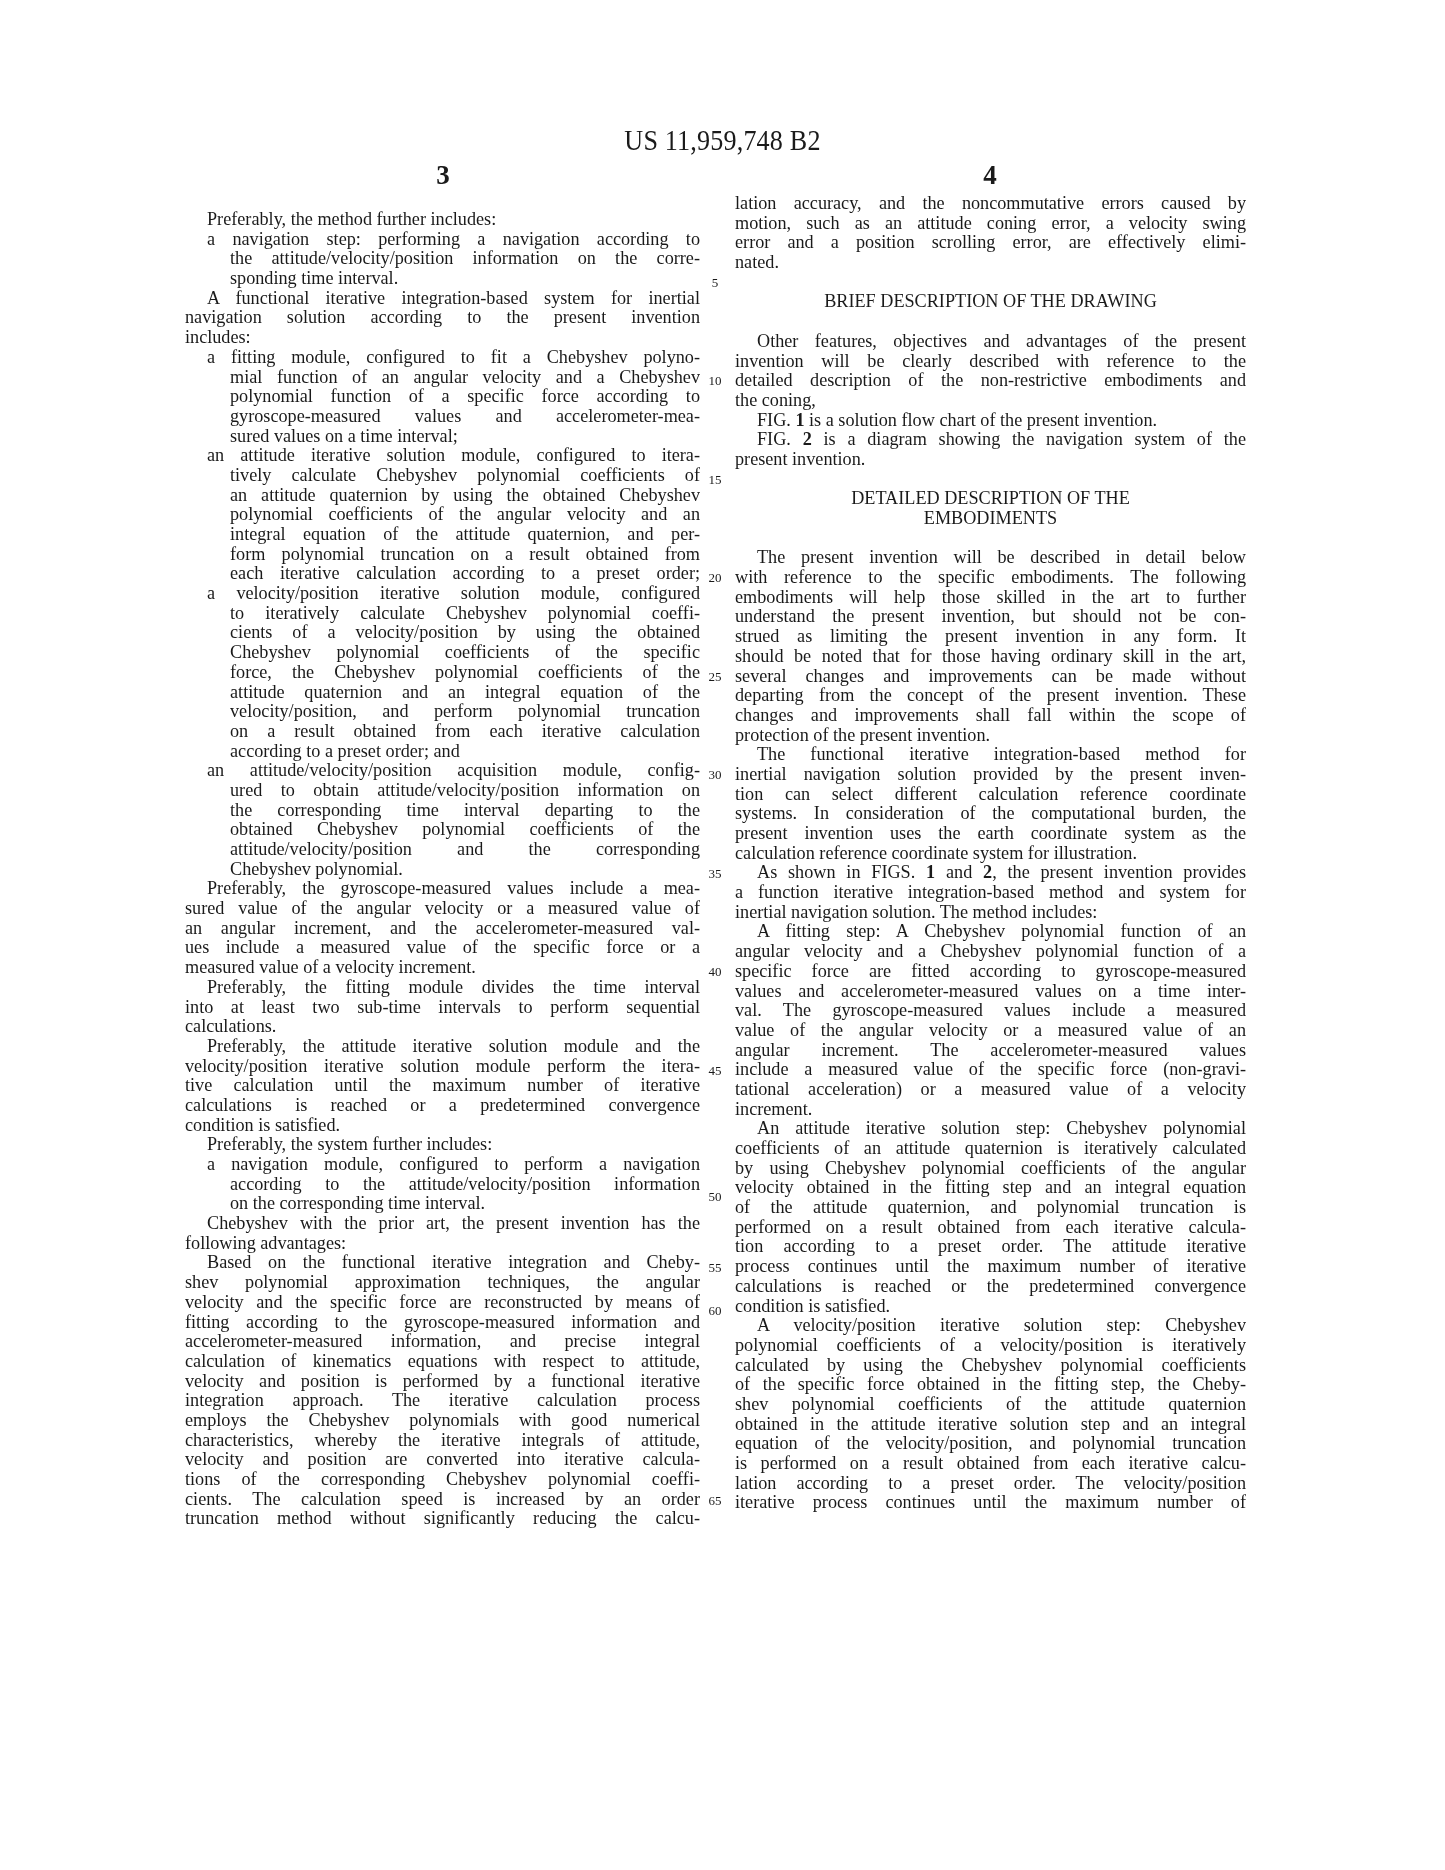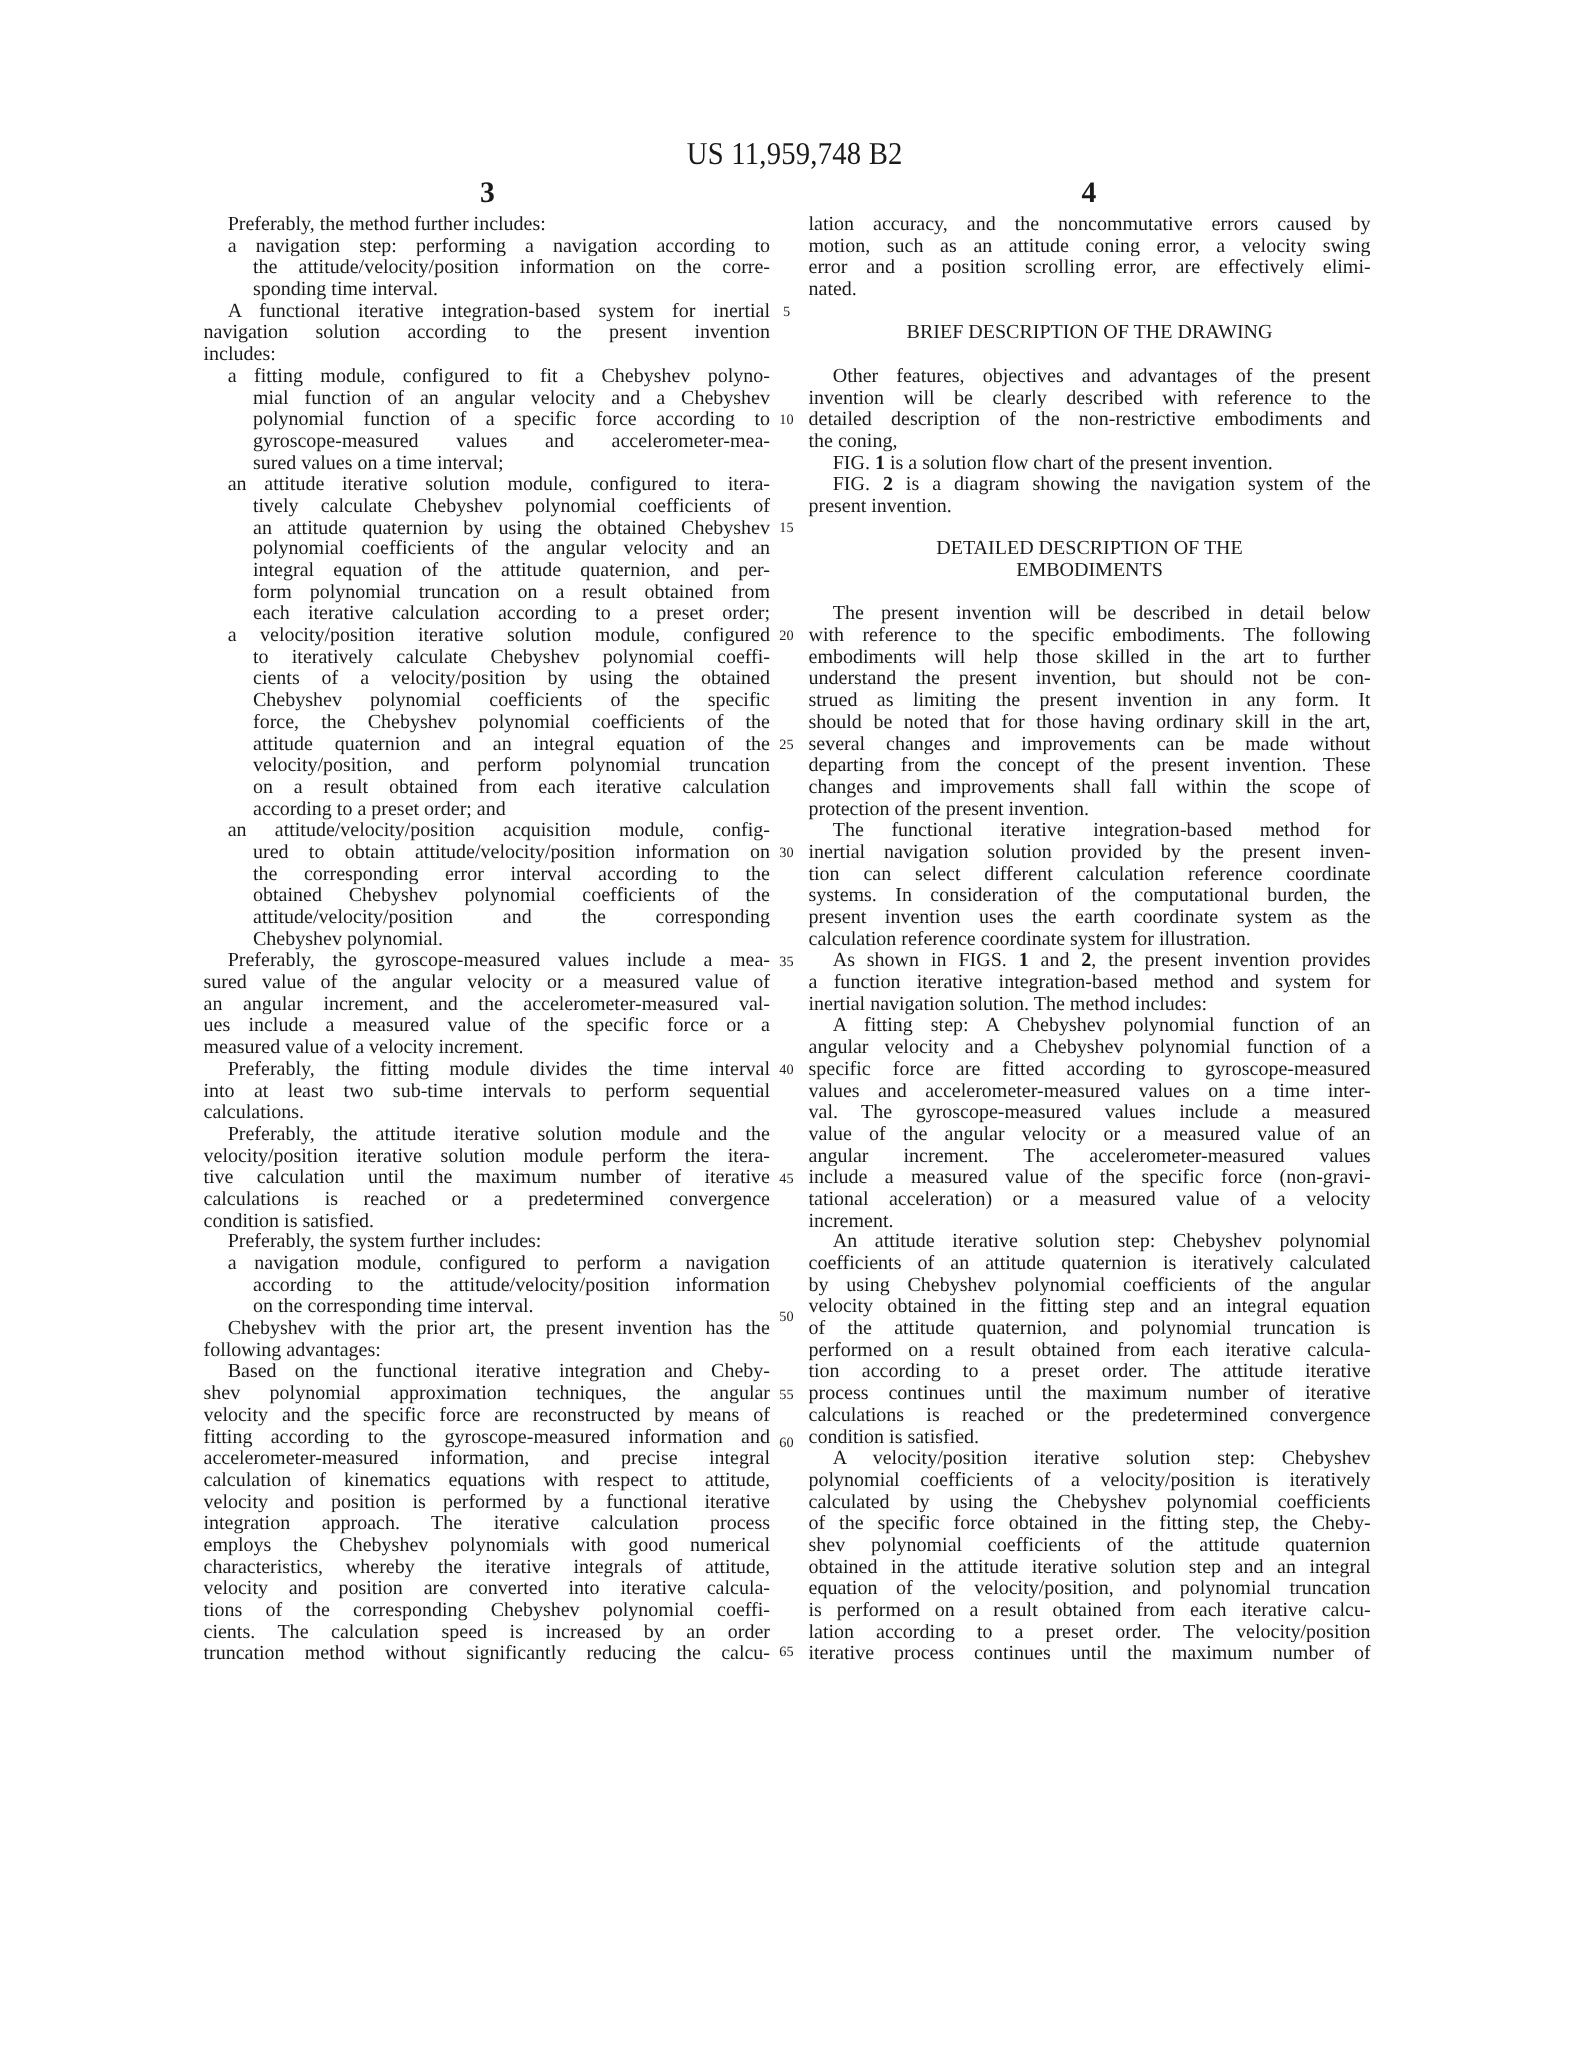--- a/index.html
+++ b/index.html
@@ -4,21 +4,21 @@
 <style>
   html, body { margin: 0; padding: 0; background: #ffffff; }
   body { width: 1445px; height: 1870px; position: relative; overflow: hidden;
          font-family: "Liberation Serif", "DejaVu Serif", serif; color: #1a1a1a; }
   .patent-number { position: absolute; top: 124px; left: 0; width: 1445px; text-align: center;
          font-size: 29px; letter-spacing: 0.2px; transform: scaleX(0.9); }
   .col-number { position: absolute; top: 160px; font-size: 27px; font-weight: bold; width: 60px; text-align: center; }
   .col-number.left { left: 413px; }
   .col-number.right { left: 960px; }
   .column { position: absolute; top: 194px; }
-  .column.left { left: 185px; width: 515px; }
+  .column.left { left: 185px; width: 515px; margin-top: 16px; }
   .column.right { left: 735px; width: 511px; }
   .line { height: 19.7px; line-height: 19.7px; font-size: 18.2px; white-space: nowrap; overflow: visible; }
   .line.j { text-align: justify; text-align-last: justify; white-space: normal; overflow: hidden; }
   .line.i1 { padding-left: 22px; }
   .line.i2 { padding-left: 45px; }
   .line.c { text-align: center; }
   .line.blank { }
   .line b { font-weight: bold; }
   .line-numbers { position: absolute; left: 700px; top: 194px; width: 30px; }
   .ln { position: absolute; left: 0; width: 30px; text-align: center; font-size: 13px; line-height: 19.7px; height: 19.7px; }
@@ -54,21 +54,21 @@
     <div class="line i2 j">to iteratively calculate Chebyshev polynomial coeffi-</div>
     <div class="line i2 j">cients of a velocity/position by using the obtained</div>
     <div class="line i2 j">Chebyshev polynomial coefficients of the specific</div>
     <div class="line i2 j">force, the Chebyshev polynomial coefficients of the</div>
     <div class="line i2 j">attitude quaternion and an integral equation of the</div>
     <div class="line i2 j">velocity/position, and perform polynomial truncation</div>
     <div class="line i2 j">on a result obtained from each iterative calculation</div>
     <div class="line i2">according to a preset order; and</div>
     <div class="line i1 j">an attitude/velocity/position acquisition module, config-</div>
     <div class="line i2 j">ured to obtain attitude/velocity/position information on</div>
-    <div class="line i2 j">the corresponding error interval according to the</div>
+    <div class="line i2 j">the corresponding time interval departing to the</div>
     <div class="line i2 j">obtained Chebyshev polynomial coefficients of the</div>
     <div class="line i2 j">attitude/velocity/position and the corresponding</div>
     <div class="line i2">Chebyshev polynomial.</div>
     <div class="line i1 j">Preferably, the gyroscope-measured values include a mea-</div>
     <div class="line j">sured value of the angular velocity or a measured value of</div>
     <div class="line j">an angular increment, and the accelerometer-measured val-</div>
     <div class="line j">ues include a measured value of the specific force or a</div>
     <div class="line ">measured value of a velocity increment.</div>
     <div class="line i1 j">Preferably, the fitting module divides the time interval</div>
     <div class="line j">into at least two sub-time intervals to perform sequential</div>

